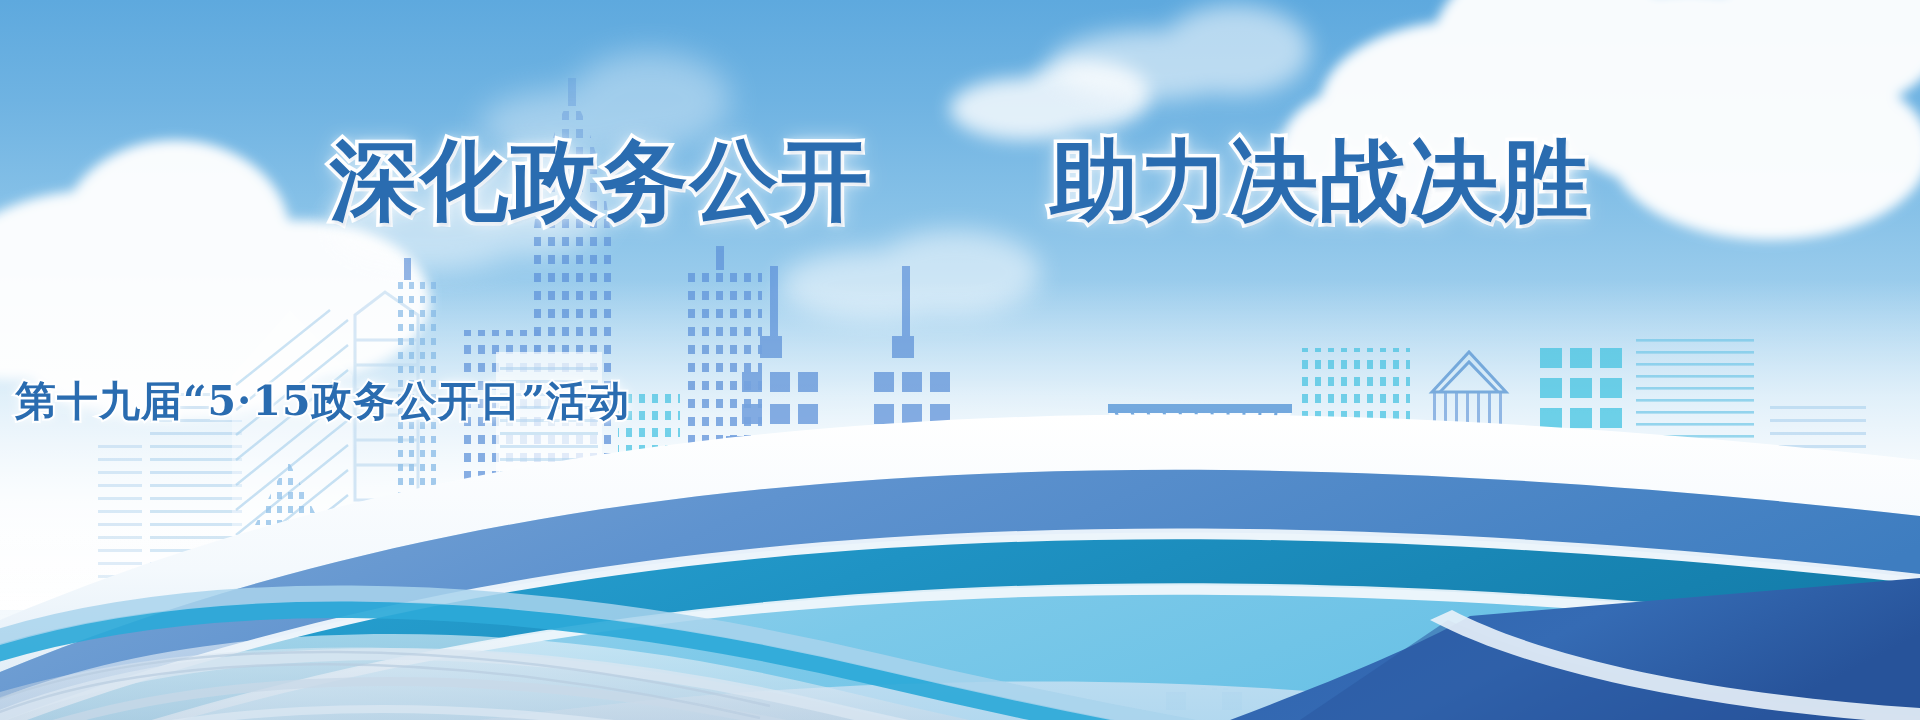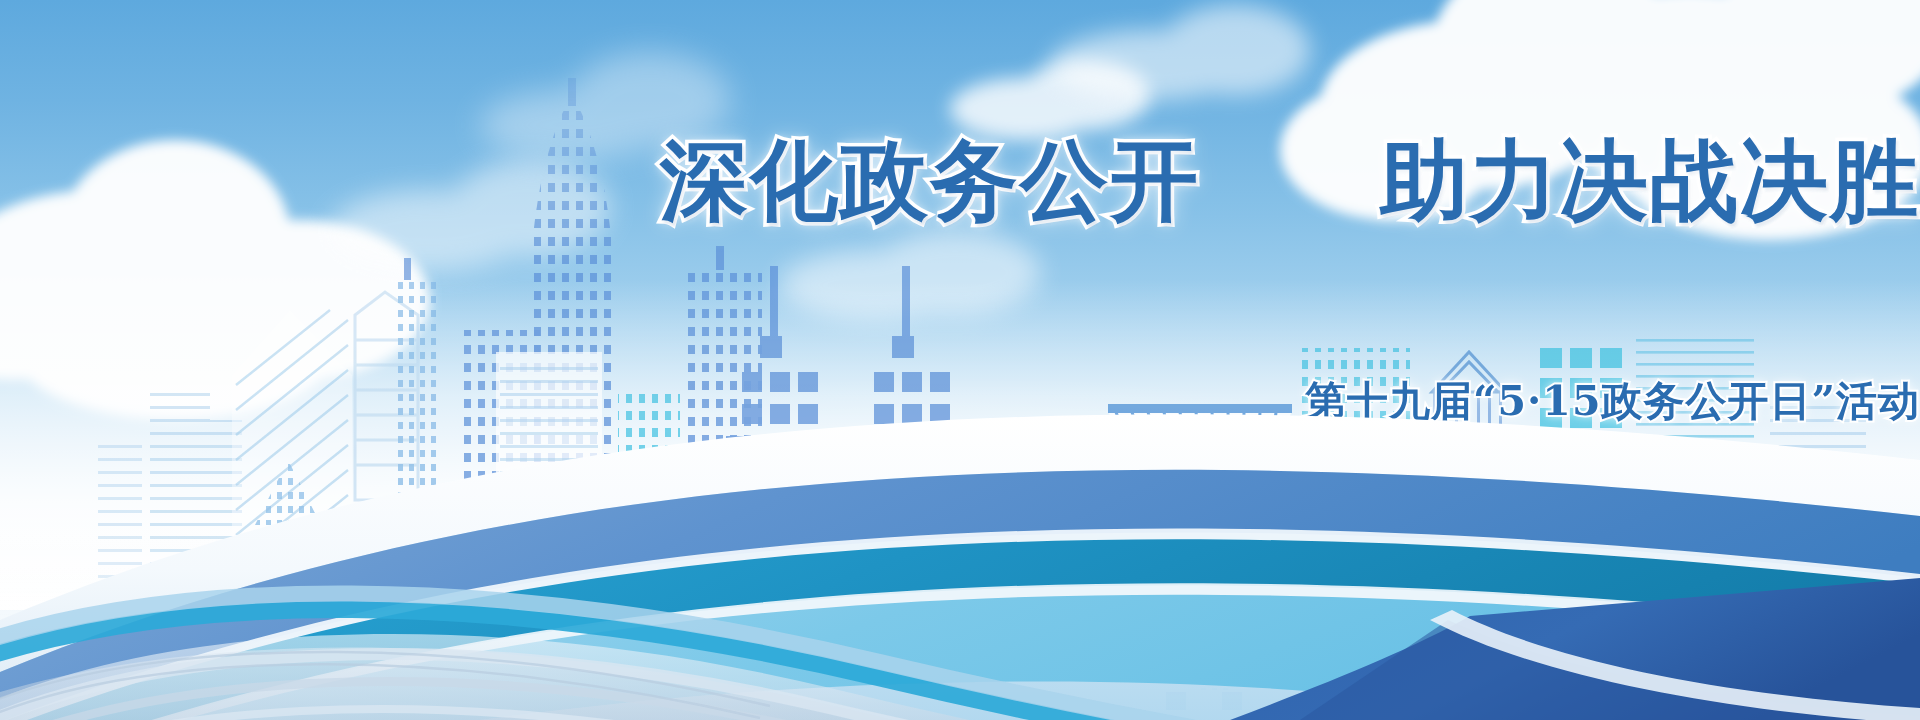--- a/index.html
+++ b/index.html
@@ -80,42 +80,42 @@
     position:absolute;left:0;right:0;top:280px;height:330px;
     background:linear-gradient(to bottom, rgba(255,255,255,0) 0%, rgba(255,255,255,.55) 35%, rgba(255,255,255,.9) 68%, rgba(255,255,255,.98) 100%);
   }
 
   
   .city{position:absolute;left:0;top:0;width:1920px;height:720px;}
 
   
   .title-wrap{
     position:absolute;left:0;right:0;top:136px;
-    text-align:right;
+    text-align:center;
     pointer-events:none;
   }
   .main-title{
     display:inline-block;
     font-family:"DejaVu Serif","Liberation Serif",serif;
     font-weight:700;
     font-size:88px;
     line-height:1;
     letter-spacing:2px;
     color:#2a6cb0;
     -webkit-text-stroke:7px #ffffff;
     paint-order:stroke fill;
     text-shadow:
       0 0 10px rgba(255,255,255,.95),
       0 0 22px rgba(255,255,255,.8),
       2px 3px 3px rgba(40,90,150,.22);
     white-space:pre;
   }
   .sub-wrap{
     position:absolute;left:15px;right:0;top:381px;
-    text-align:right;pointer-events:none;
+    text-align:left;pointer-events:none;
   }
   .sub-title{
     display:inline-block;
     font-family:"DejaVu Serif","Liberation Serif",serif;
     font-weight:700;
     font-size:41px;
     line-height:1;
     letter-spacing:1px;
     color:#2a6cb0;
     -webkit-text-stroke:4px #ffffff;

